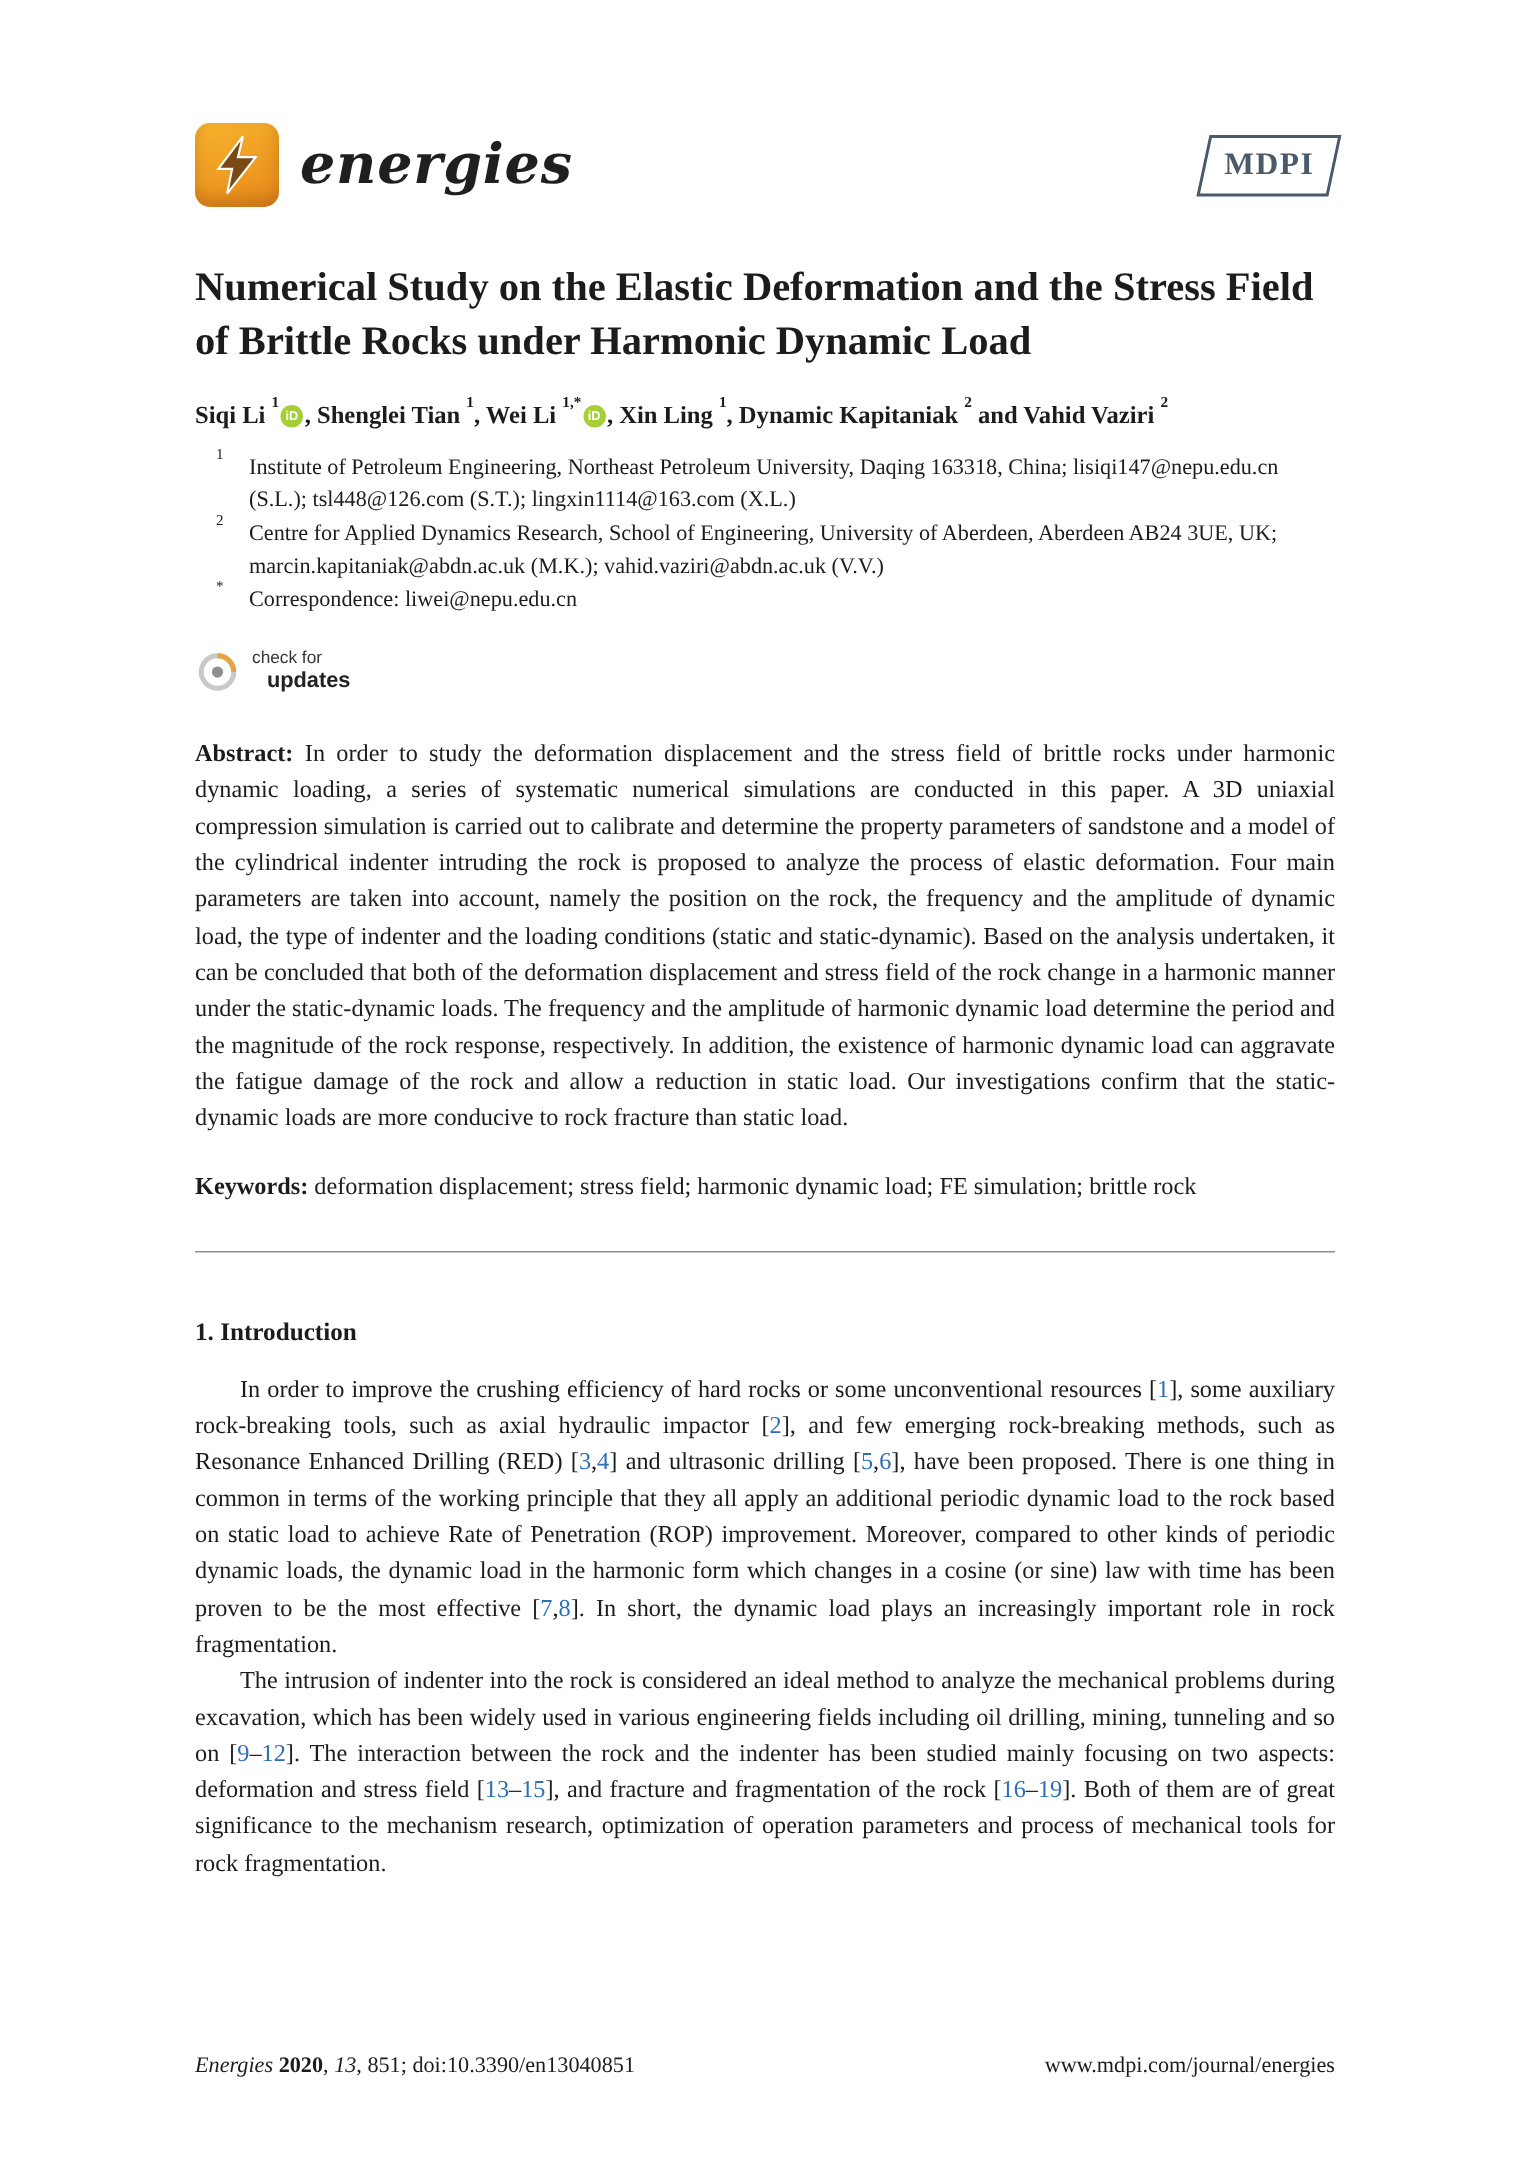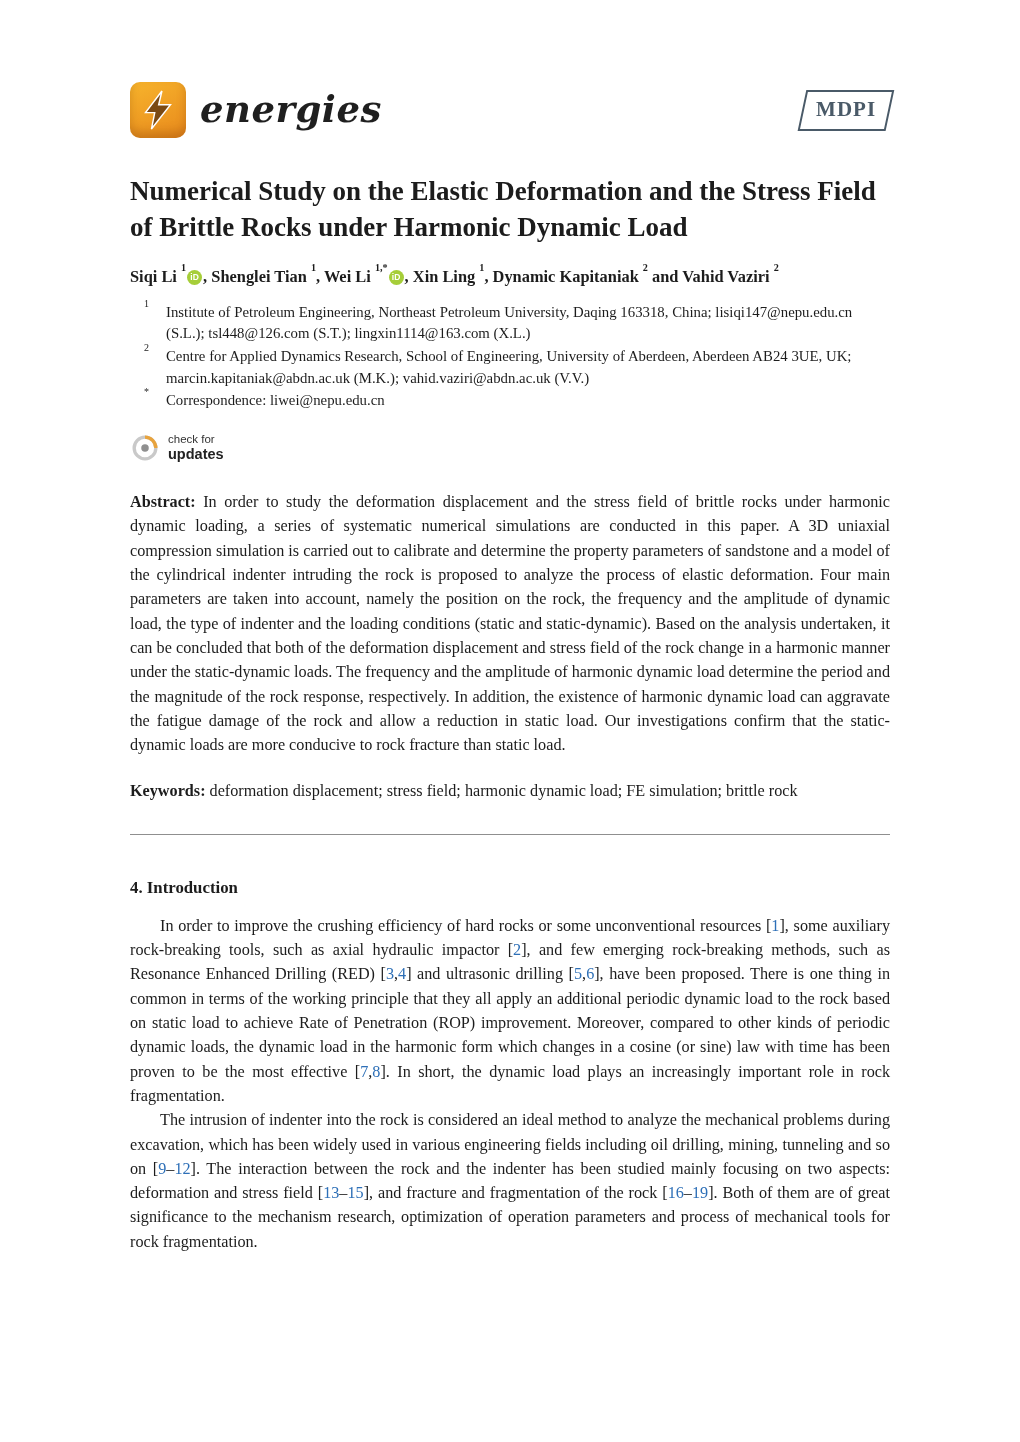--- a/index.html
+++ b/index.html
@@ -43,21 +43,21 @@
     font-family:"Liberation Sans",sans-serif;vertical-align:2px;margin:0 1px;cursor:pointer;
   }
   .affiliations{font-size:14.8px;line-height:1.46;margin:0 0 14px;}
   .aff-row{position:relative;padding-left:36px;text-align:left;margin:0 0 1px;}
   .aff-marker{position:absolute;left:14px;top:2px;font-size:10px;}
   .dates-row{display:flex;justify-content:space-between;align-items:center;margin:6px 0 20px;}
   .dates{font-size:15.2px;}
   .check-updates{display:flex;align-items:flex-start;gap:8px;cursor:pointer;}
   .cu-text{display:flex;flex-direction:column;line-height:1.15;font-family:"Liberation Sans",sans-serif;}
   .cu-line1{font-size:11.5px;color:#333;}
-  .cu-line2{font-size:14.5px;font-weight:bold;color:#222;}
+  .cu-line2{font-size:14.5px;font-weight:bold;color:#222;margin-left:10px;}
   
   .abstract-p{text-align:justify;margin:0 0 22px;}
   .keywords-p{text-align:justify;margin:0 0 30px;}
   .divider{border:none;border-top:1px solid #8f8f8f;margin:0 0 40px;}
   
   .section-heading{font-size:16.8px;font-weight:bold;margin:0 0 14px;}
   .body-para{text-align:justify;text-indent:30px;margin:0;}
   .cite{color:var(--link);}
   .seg-italic{font-style:italic;}
   .seg-bold{font-weight:bold;}
@@ -109,20 +109,24 @@
       </span>
     </div>
   </div>
 
   <p class="abstract-p"><b>Abstract:</b> <span>In order to study the deformation displacement and the stress field of brittle rocks under harmonic dynamic loading, a series of systematic numerical simulations are conducted in this paper. A 3D uniaxial compression simulation is carried out to calibrate and determine the property parameters of sandstone and a model of the cylindrical indenter intruding the rock is proposed to analyze the process of elastic deformation. Four main parameters are taken into account, namely the position on the rock, the frequency and the amplitude of dynamic load, the type of indenter and the loading conditions (static and static-dynamic). Based on the analysis undertaken, it can be concluded that both of the deformation displacement and stress field of the rock change in a harmonic manner under the static-dynamic loads. The frequency and the amplitude of harmonic dynamic load determine the period and the magnitude of the rock response, respectively. In addition, the existence of harmonic dynamic load can aggravate the fatigue damage of the rock and allow a reduction in static load. Our investigations confirm that the static-dynamic loads are more conducive to rock fracture than static load.</span></p>
 
   <p class="keywords-p"><b>Keywords:</b> <span>deformation displacement; stress field; harmonic dynamic load; FE simulation; brittle rock</span></p>
 
   <hr class="divider">
 
-  <h2 class="section-heading">4. Introduction</h2>
+  <h2 class="section-heading">1. Introduction</h2>
   <div>
       <p class="body-para"><span>In order to improve the crushing efficiency of hard rocks or some unconventional resources [</span><span class="cite">1</span><span>], some auxiliary rock-breaking tools, such as axial hydraulic impactor [</span><span class="cite">2</span><span>], and few emerging rock-breaking methods, such as Resonance Enhanced Drilling (RED) [</span><span class="cite">3</span><span>,</span><span class="cite">4</span><span>] and ultrasonic drilling [</span><span class="cite">5</span><span>,</span><span class="cite">6</span><span>], have been proposed. There is one thing in common in terms of the working principle that they all apply an additional periodic dynamic load to the rock based on static load to achieve Rate of Penetration (ROP) improvement. Moreover, compared to other kinds of periodic dynamic loads, the dynamic load in the harmonic form which changes in a cosine (or sine) law with time has been proven to be the most effective [</span><span class="cite">7</span><span>,</span><span class="cite">8</span><span>]. In short, the dynamic load plays an increasingly important role in rock fragmentation.</span></p>
       <p class="body-para"><span>The intrusion of indenter into the rock is considered an ideal method to analyze the mechanical problems during excavation, which has been widely used in various engineering fields including oil drilling, mining, tunneling and so on [</span><span class="cite">9</span><span>–</span><span class="cite">12</span><span>]. The interaction between the rock and the indenter has been studied mainly focusing on two aspects: deformation and stress field [</span><span class="cite">13</span><span>–</span><span class="cite">15</span><span>], and fracture and fragmentation of the rock [</span><span class="cite">16</span><span>–</span><span class="cite">19</span><span>]. Both of them are of great significance to the mechanism research, optimization of operation parameters and process of mechanical tools for rock fragmentation.</span></p>
     </div>
 
+  <div class="footer">
+    <div class="footer-left"><span class="seg-italic">Energies </span><span class="seg-bold">2020</span><span>, </span><span class="seg-italic">13</span><span>, 851; doi:10.3390/en13040851</span></div>
+    <div class="footer-right">www.mdpi.com/journal/energies</div>
+  </div>
 
 </div>
 
 </body></html>

